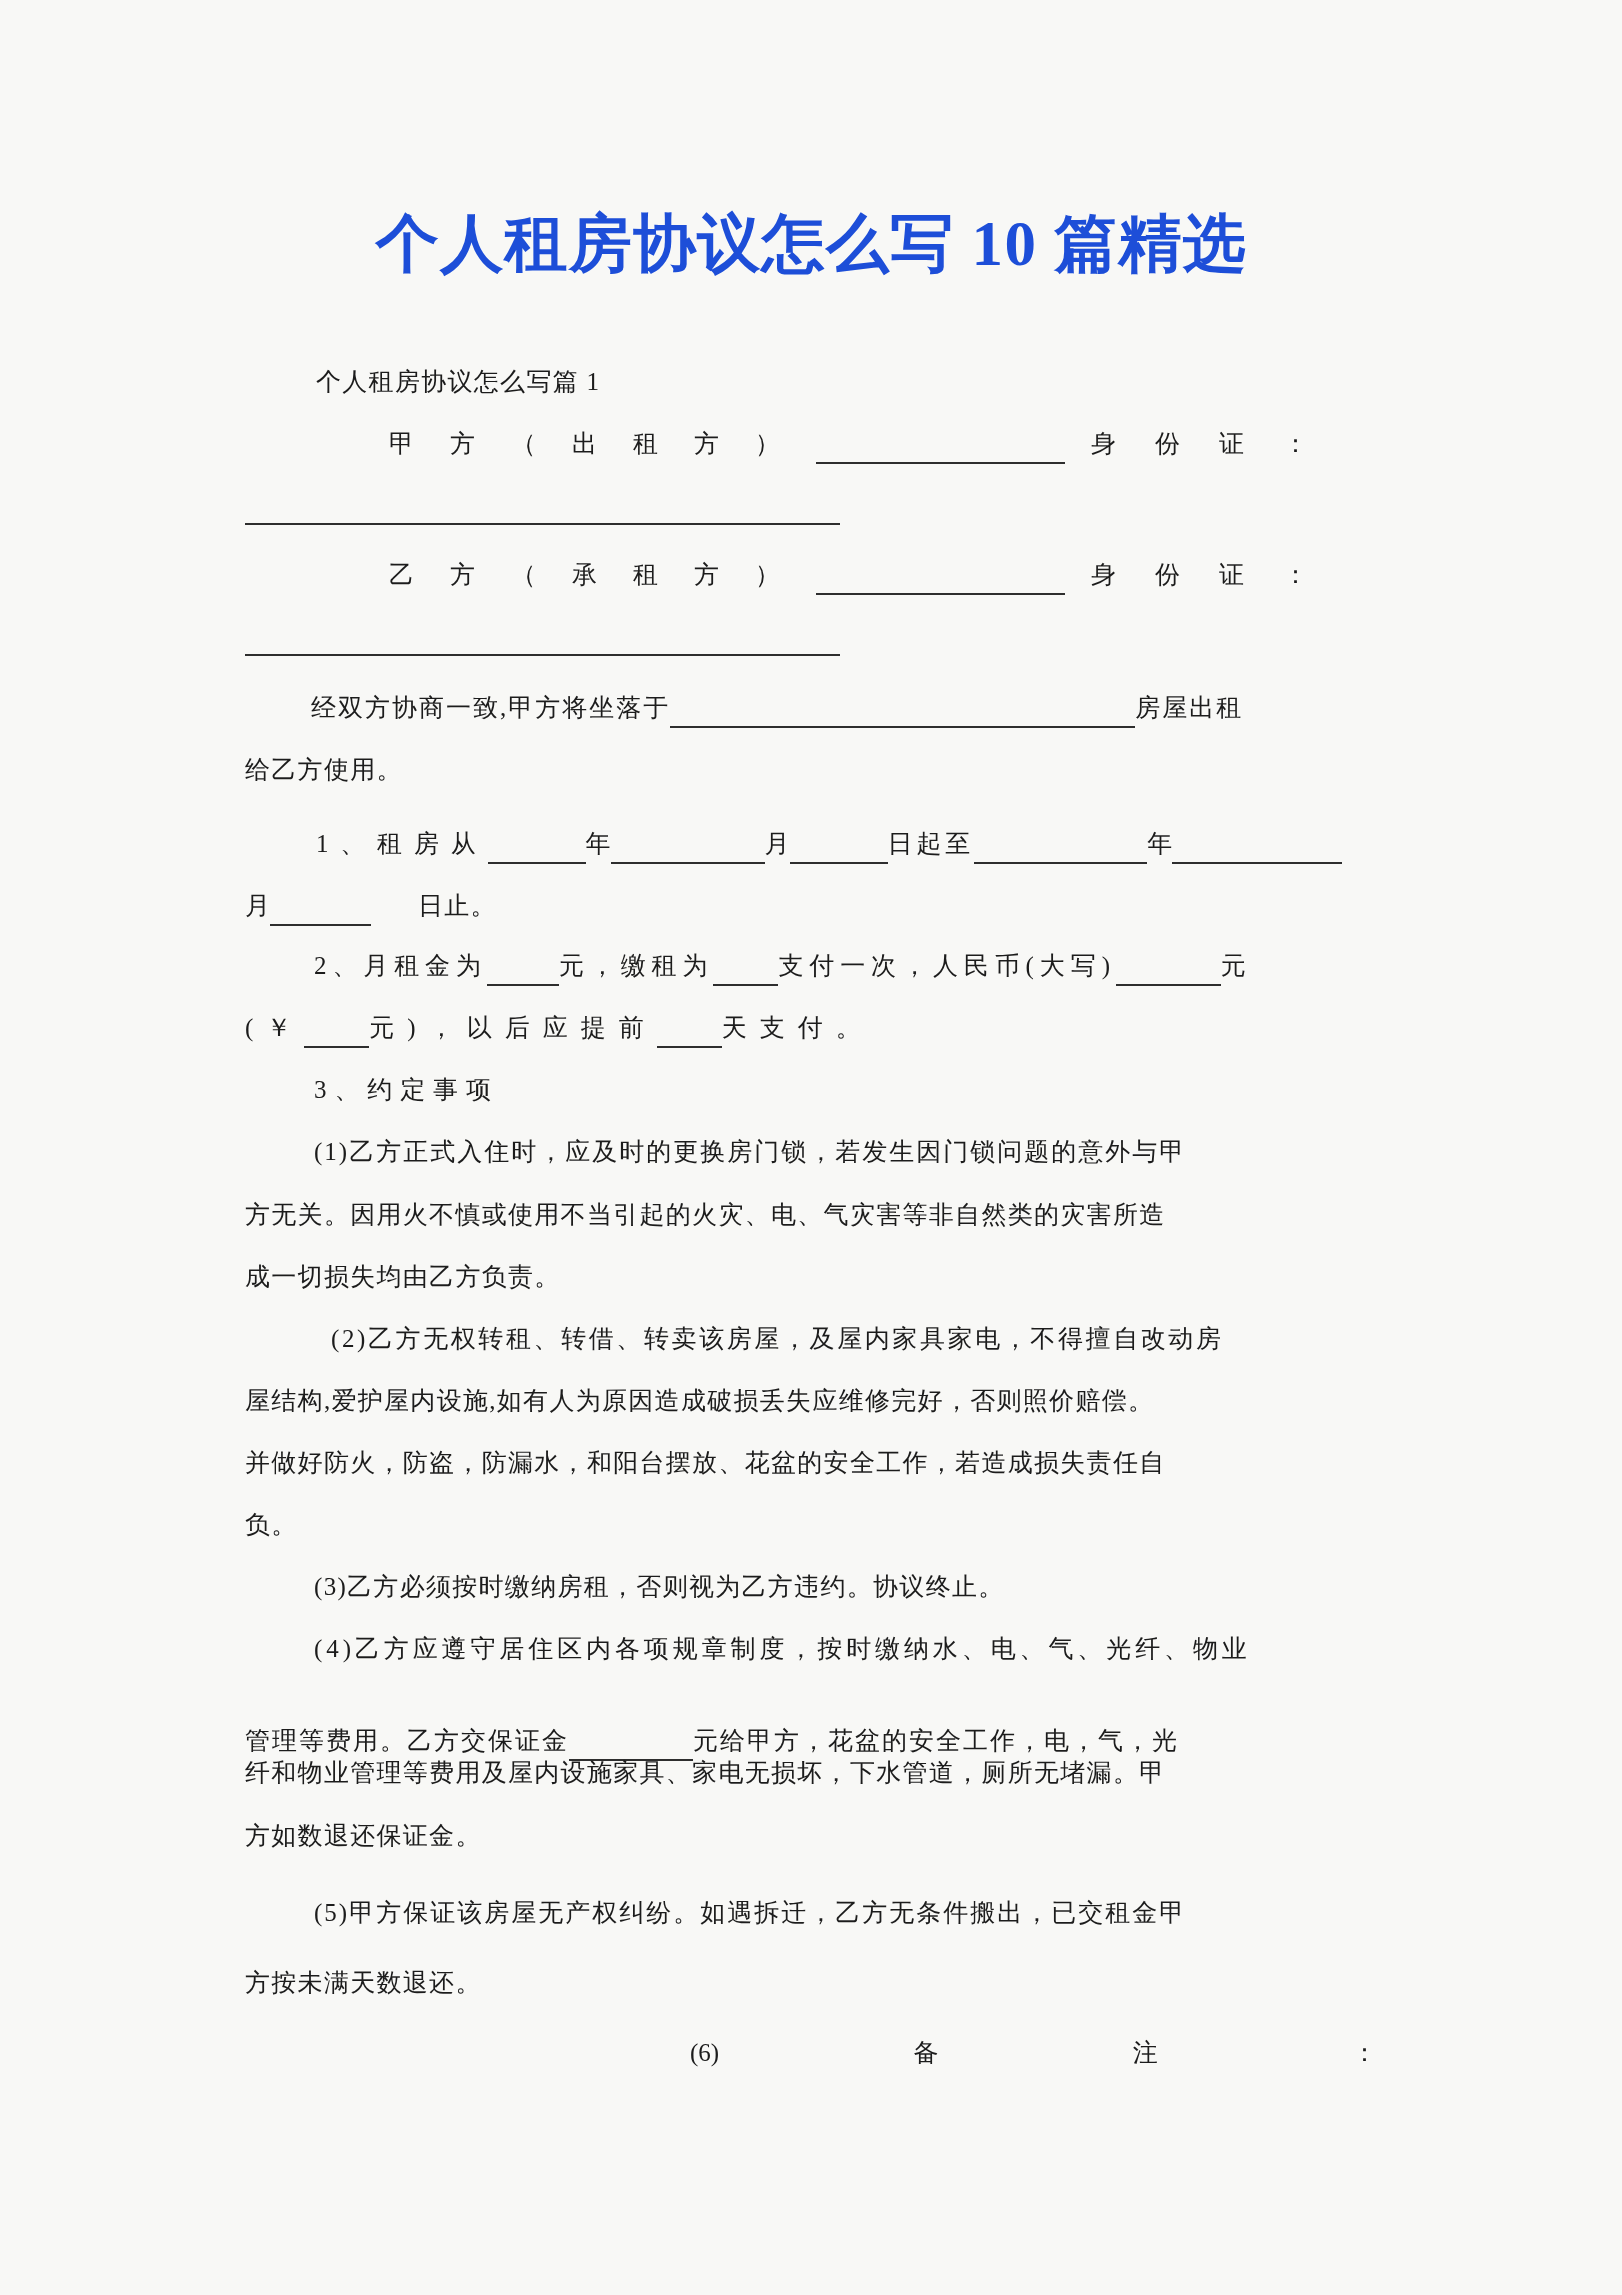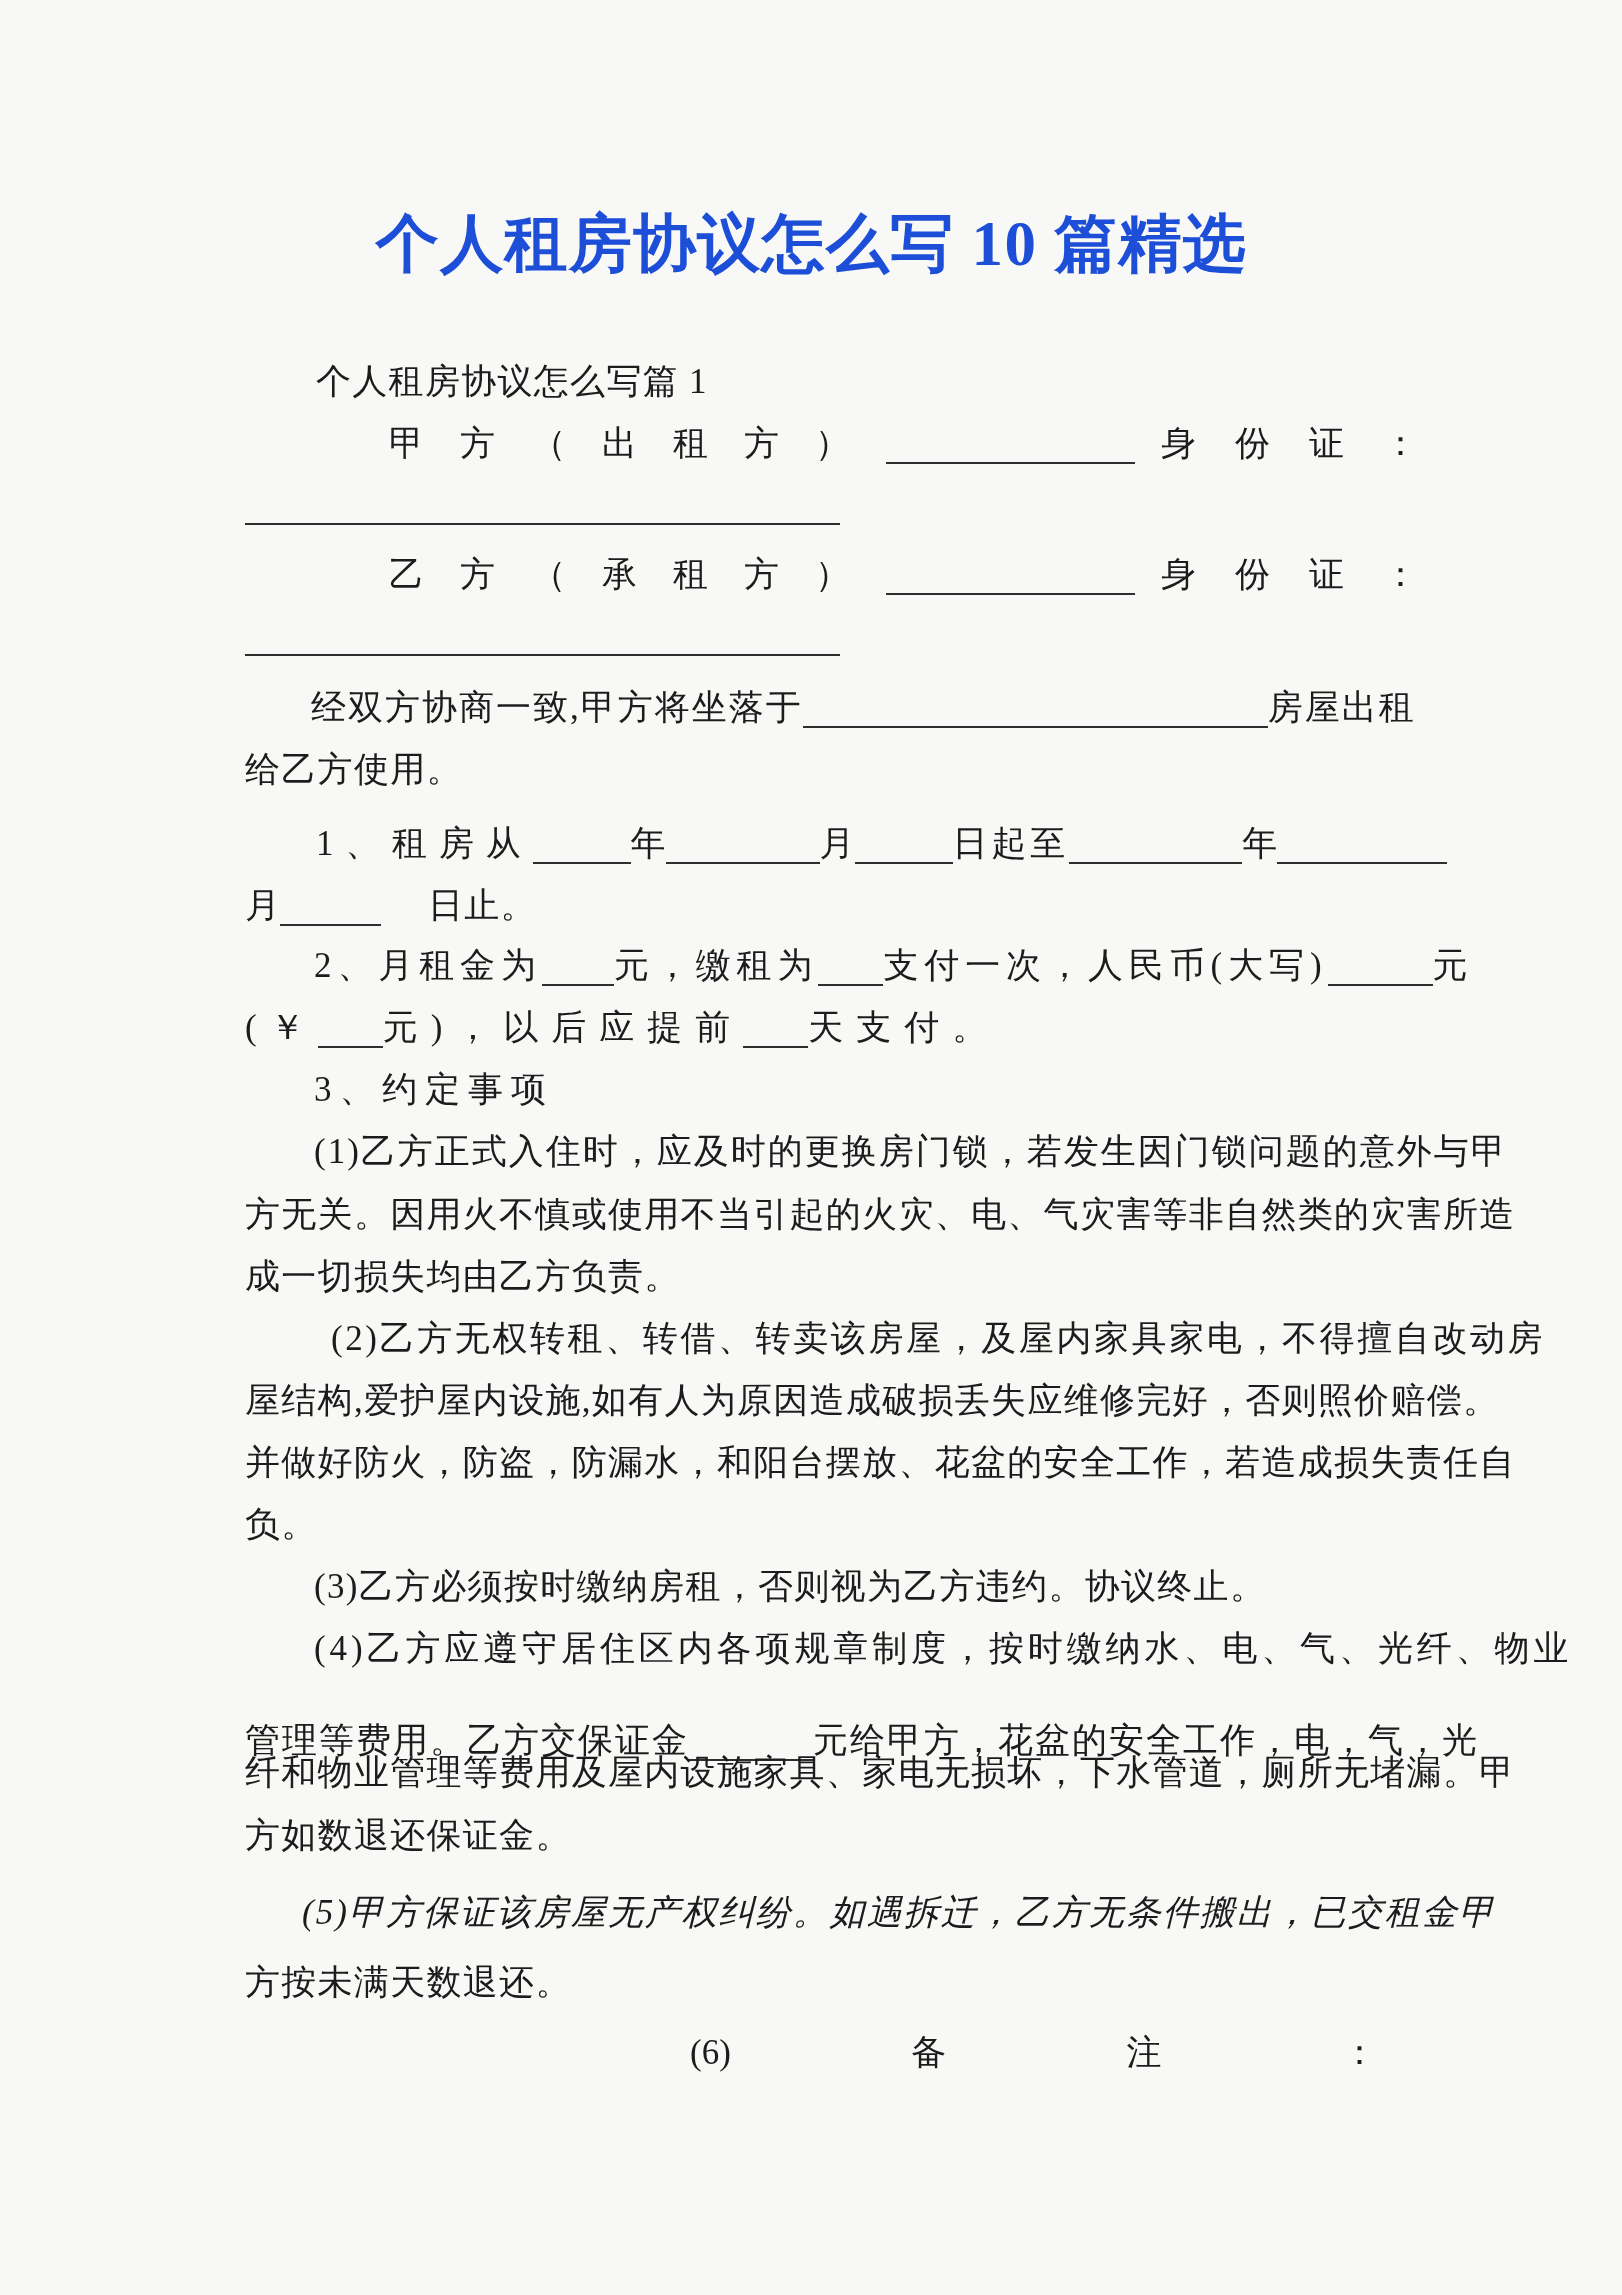--- a/index.html
+++ b/index.html
@@ -16,21 +16,21 @@
     position:absolute;top:200px;left:0;width:1623px;
     text-align:center;
     font-size:63px;font-weight:700;
     letter-spacing:1.3px;
     color:#1d4ed8;
     line-height:1.4;
     margin:0;
   }
   .line{
     position:absolute;
-    font-size:35px;
+    font-size:25px;
     line-height:41px;
     height:43px;
     white-space:nowrap;
   }
   .line .t{display:inline-block;vertical-align:bottom;line-height:41px;}
   .line .blank{
     display:inline-block;
     vertical-align:bottom;
     height:39px;
     border-bottom:2px solid #2e2e2e;
@@ -60,21 +60,21 @@
       <div class="line" style="top: 1256px; left: 245px;"><span class="t" style="letter-spacing: 1.3px;">成一切损失均由乙方负责。</span></div>
       <div class="line" style="top: 1318px; left: 331px;"><span class="t" style="letter-spacing: 2.6px;">(2)乙方无权转租、转借、转卖该房屋，及屋内家具家电，不得擅自改动房</span></div>
       <div class="line" style="top: 1380px; left: 245px;"><span class="t" style="letter-spacing: 1.3px;">屋结构,爱护屋内设施,如有人为原因造成破损丢失应维修完好，否则照价赔偿。</span></div>
       <div class="line" style="top: 1442px; left: 245px;"><span class="t" style="letter-spacing: 1.3px;">并做好防火，防盗，防漏水，和阳台摆放、花盆的安全工作，若造成损失责任自</span></div>
       <div class="line" style="top: 1504px; left: 245px;"><span class="t" style="letter-spacing: 1.3px;">负。</span></div>
       <div class="line" style="top: 1566px; left: 314px;"><span class="t" style="letter-spacing: 1.3px;">(3)乙方必须按时缴纳房租，否则视为乙方违约。协议终止。</span></div>
       <div class="line" style="top: 1628px; left: 314px;"><span class="t" style="letter-spacing: 3.9px;">(4)乙方应遵守居住区内各项规章制度，按时缴纳水、电、气、光纤、物业</span></div>
       <div class="line" style="top: 1690px; left: 245px;"><span class="t" style="letter-spacing: 2px; margin-top: 30px;">管理等费用。乙方交保证金</span><span class="blank" style="width: 124px;"></span><span class="t" style="letter-spacing: 2px;">元给甲方，花盆的安全工作，电，气，光</span></div>
       <div class="line" style="top: 1752px; left: 245px;"><span class="t" style="letter-spacing: 1.3px;">纤和物业管理等费用及屋内设施家具、家电无损坏，下水管道，厕所无堵漏。甲</span></div>
       <div class="line" style="top: 1815px; left: 245px;"><span class="t" style="letter-spacing: 1.3px;">方如数退还保证金。</span></div>
-      <div class="line" style="top: 1892px; left: 302px; font-style: italic;"><span class="t" style="letter-spacing: 2px;">(5)甲方保证该房屋无产权纠纷。如遇拆迁，乙方无条件搬出，已交租金甲</span></div>
+      <div class="line" style="top: 1892px; left: 314px;"><span class="t" style="letter-spacing: 2px;">(5)甲方保证该房屋无产权纠纷。如遇拆迁，乙方无条件搬出，已交租金甲</span></div>
       <div class="line" style="top: 1962px; left: 245px;"><span class="t" style="letter-spacing: 1.3px;">方按未满天数退还。</span></div>
       <div class="line flexline" style="top: 2032px; left: 690px; width: 687px;">
         <span class="t">(6)</span>
         <span class="t">备</span>
         <span class="t">注</span>
         <span class="t">：</span>
       </div>
     </div>
 </div>
 

